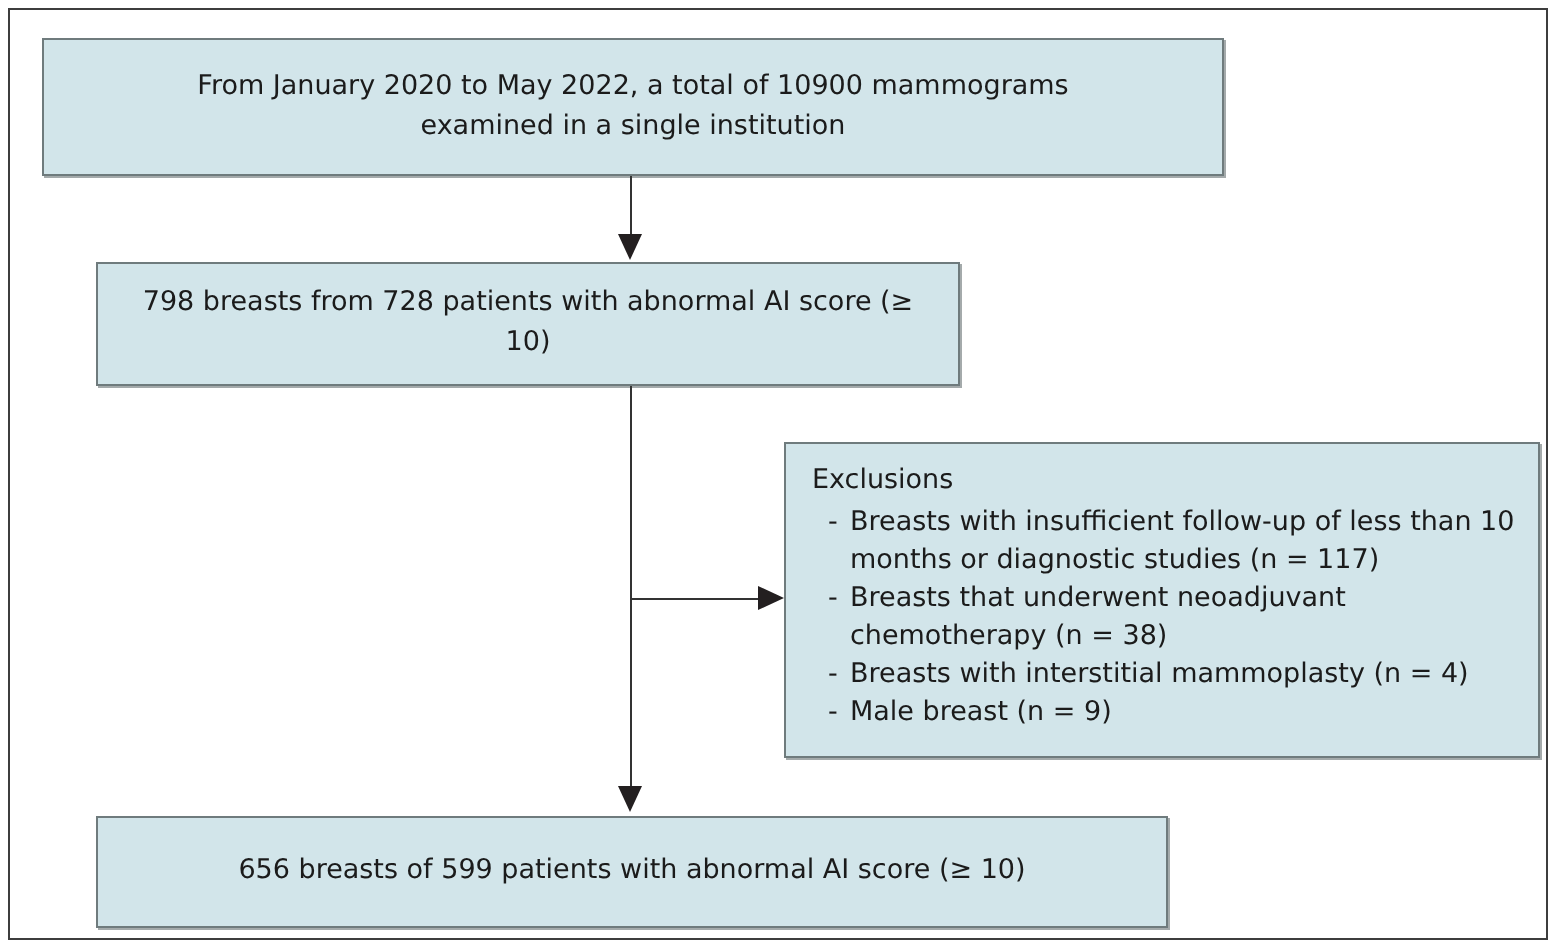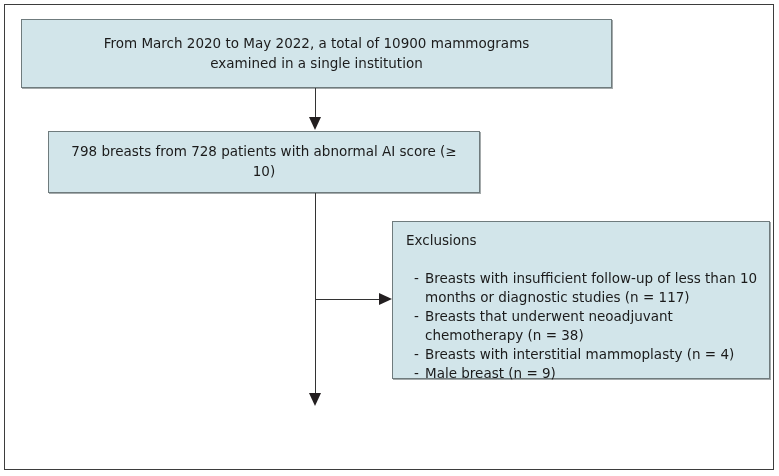--- a/index.html
+++ b/index.html
@@ -68,21 +68,21 @@
   }
   #node-exclusions {
     left: 387px;
     top: 216px;
     width: 378px;
     height: 158px;
     padding: 9px 10px 0 11px;
     font-size: 13.5px;
   }
   #node-exclusions .excl-title {
-    margin: 0 0 18px 2px;
+    margin: 0 0 1px 2px;
   }
   #node-exclusions ul {
     list-style: none;
     margin: 0;
     padding: 0 0 0 10px;
   }
   #node-exclusions li {
     position: relative;
     padding-left: 11px;
     margin-bottom: 0px;
@@ -127,21 +127,21 @@
   #conn-excl-line{ left: 310px; top: 294px; width: 67px; }
   #conn-excl-head{ left: 374px; top: 288px; }
 </style>
 </head>
 <body>
 
 <div id="figure">
   <div class="frame">
 
     <div class="node centered" id="node-enrollment">
-      <div class="inner">From March 2020 to May 2022, a total of 10900 mammograms
+      <div class="inner">From January 2020 to May 2022, a total of 10900 mammograms
 examined in a single institution</div>
     </div>
 
     <div class="vline" id="conn-1-line"></div>
     <div class="arrow-down" id="conn-1-head"></div>
 
     <div class="node centered" id="node-abnormal">
       <div class="inner">798 breasts from 728 patients with abnormal AI score (≥ 10)</div>
     </div>
 
@@ -166,15 +166,18 @@
           <span class="dash">-</span>
           <span>Breasts with interstitial mammoplasty (n = 4)</span>
         </li>
         <li>
           <span class="dash">-</span>
           <span>Male breast (n = 9)</span>
         </li>
       </ul>
     </div>
 
+    <div class="node centered" id="node-final">
+      <div class="inner">656 breasts of 599 patients with abnormal AI score (≥ 10)</div>
+    </div>
 
   </div>
 </div>
 
 </body></html>

